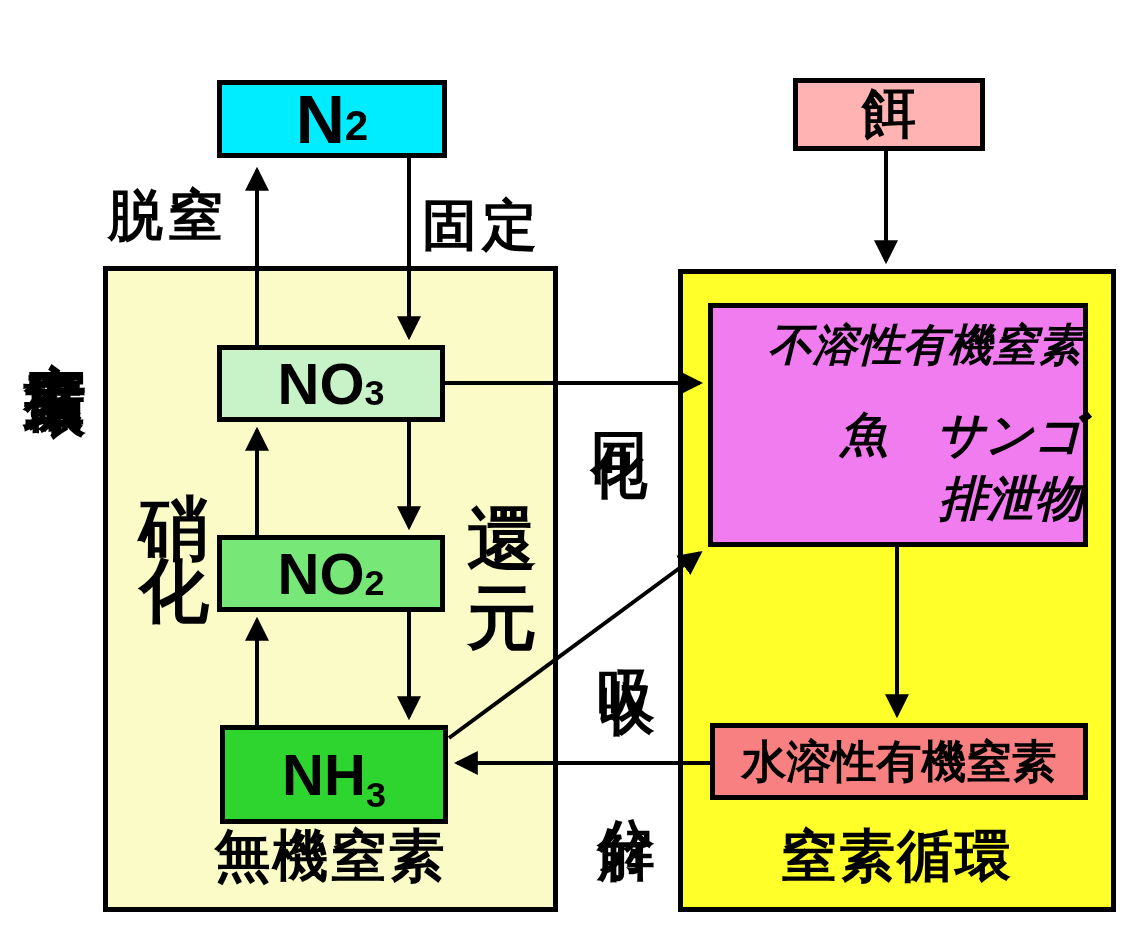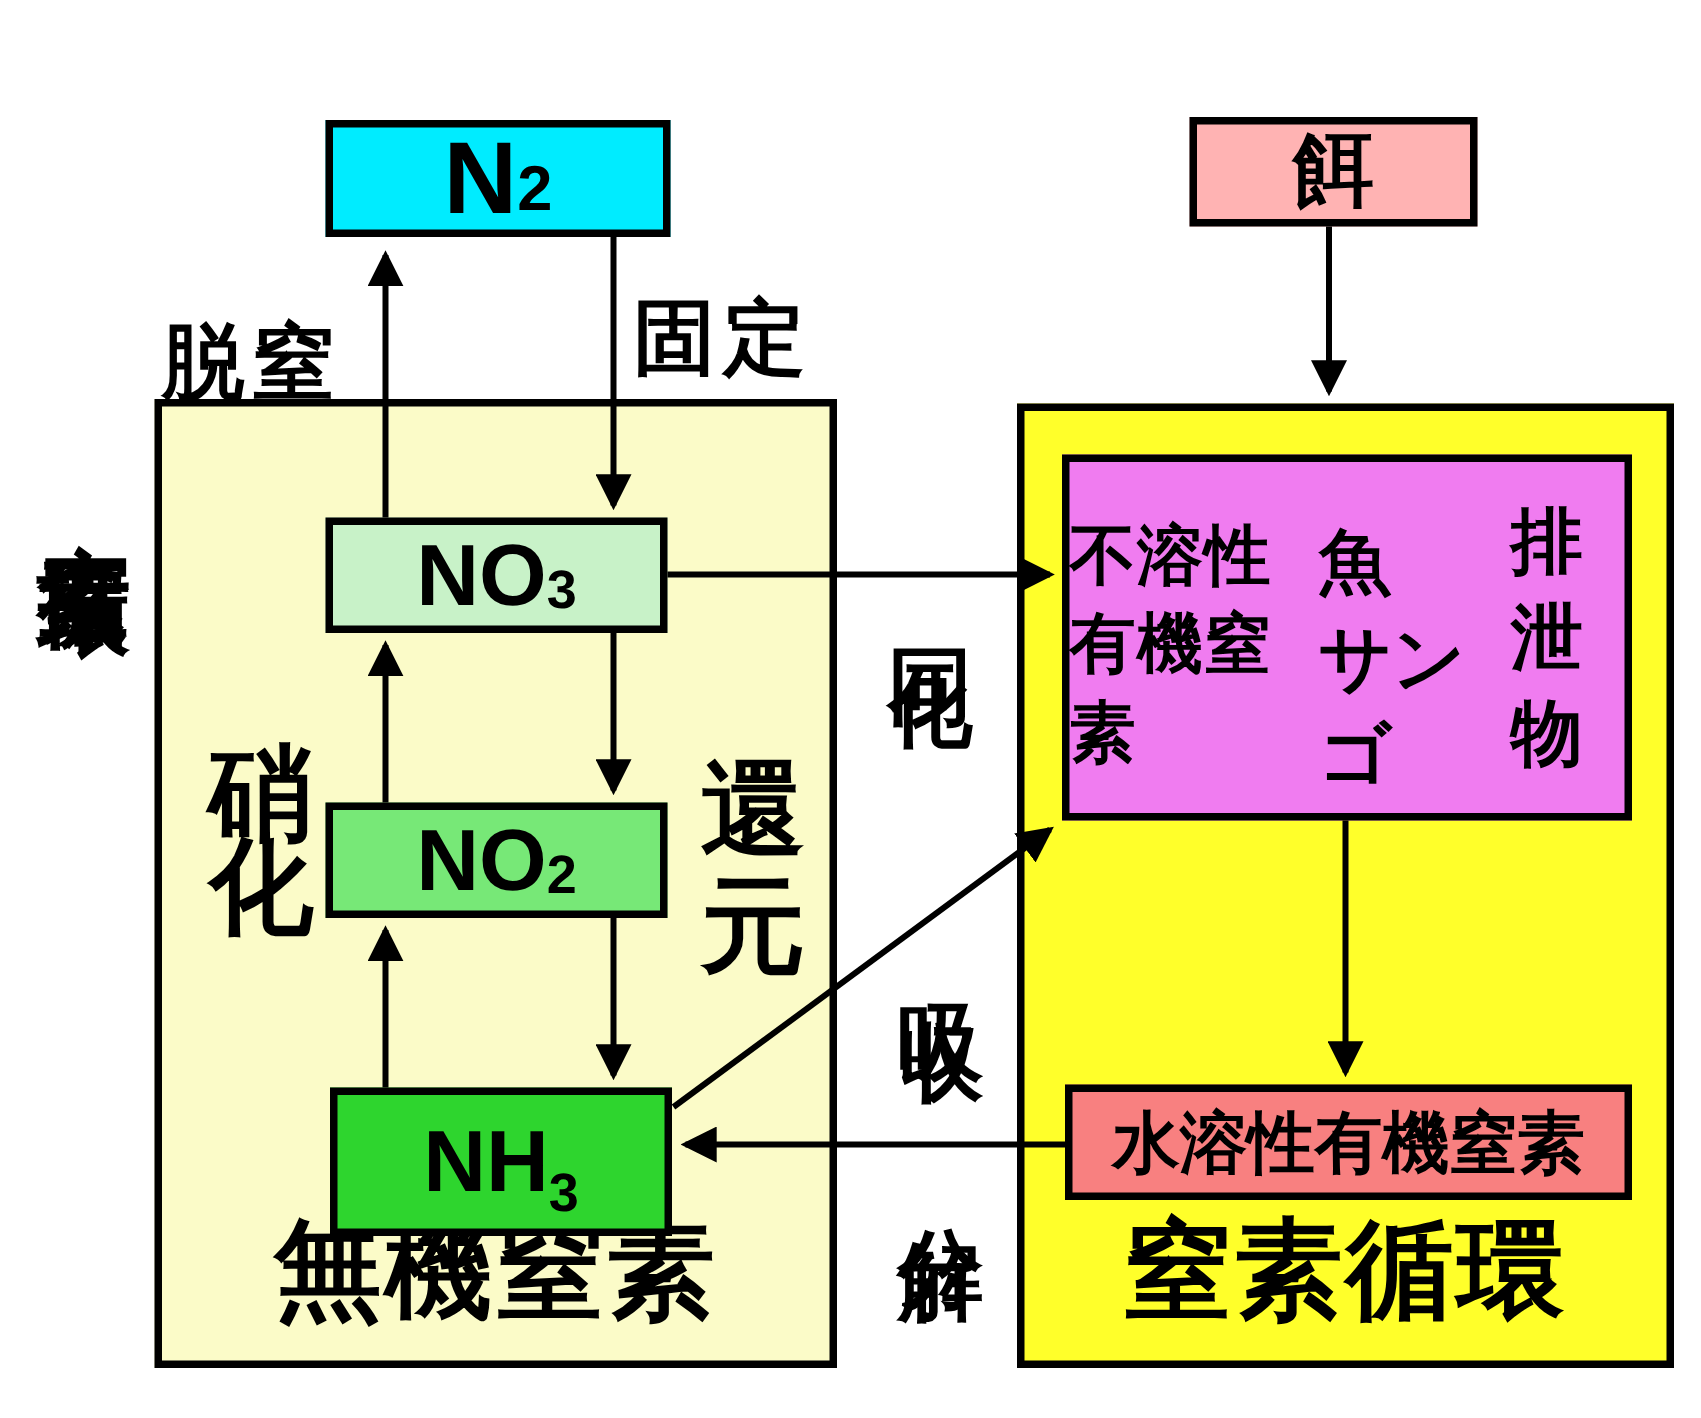--- a/index.html
+++ b/index.html
@@ -27,43 +27,45 @@
     background: #fbfbc8;
   }
   .region-organic {
     left: 678px; top: 269px; width: 438px; height: 643px;
     background: #ffff2a;
   }
   .region-label {
     position: absolute;
     left: 0; right: 0; bottom: 12px;
     text-align: center;
-    font-size: 72px;
+    font-size: 56px;
     letter-spacing: 2px;
   }
 
   
   .node {
     position: absolute;
     border: 5px solid #000;
     box-sizing: border-box;
     display: flex;
     align-items: center;
     justify-content: center;
   }
   .node-n2        { left: 217px; top: 80px;  width: 230px; height: 78px; background: #00ecff; font-size: 68px; }
   .node-feed      { left: 793px; top: 78px;  width: 192px; height: 73px; background: #ffb3b3; font-size: 54px; }
   .node-no3       { left: 217px; top: 345px; width: 228px; height: 77px; background: #c8f2c8; font-size: 58px; }
   .node-no2       { left: 217px; top: 535px; width: 228px; height: 77px; background: #77e877; font-size: 58px; }
   .node-nh3       { left: 220px; top: 725px; width: 228px; height: 99px; background: #2ed52e; font-size: 58px; }
   .node-insoluble {
     left: 708px; top: 303px; width: 380px; height: 244px;
     background: #f07cf0;
+    flex-direction: column;
     justify-content: flex-start;
-    align-items: center;
+    align-items: flex-end;
+    font-style: italic;
   }
   .node-soluble   { left: 710px; top: 723px; width: 378px; height: 77px; background: #f88080; font-size: 45px; }
 
   .chem-sub {
     font-size: 0.62em;
     align-self: flex-end;
     line-height: 1;
     margin-bottom: 6px;
   }
   .chem-base { line-height: 1; }
@@ -73,21 +75,21 @@
   .insoluble-line3 { font-size: 48px; margin-top: 0px; }
 
   
   .plabel { position: absolute; line-height: 1; }
   .plabel-h { font-size: 55px; letter-spacing: 5px; white-space: nowrap; }
   .plabel-v {
     writing-mode: vertical-rl;
     text-orientation: upright;
     white-space: nowrap;
   }
-  .label-denitrification { left: 108px; top: 214px; }
+  .label-denitrification { left: 108px; top: 188px; }
   .label-fixation        { left: 422px; top: 198px; }
   .label-nitrification   { left: 140px; top: 437px; font-size: 70px; letter-spacing: 64px; }
   .label-reduction       { left: 468px; top: 449px; font-size: 70px; letter-spacing: 82px; }
   .label-assimilation    { left: 591px; top: 388px; font-size: 57px; letter-spacing: 10px; }
   .label-absorption      { left: 598px; top: 624px; font-size: 57px; letter-spacing: 10px; }
   .label-decomposition   { left: 598px; top: 772px; font-size: 57px; letter-spacing: 10px; }
 
   
   .diagram-title {
     position: absolute;

